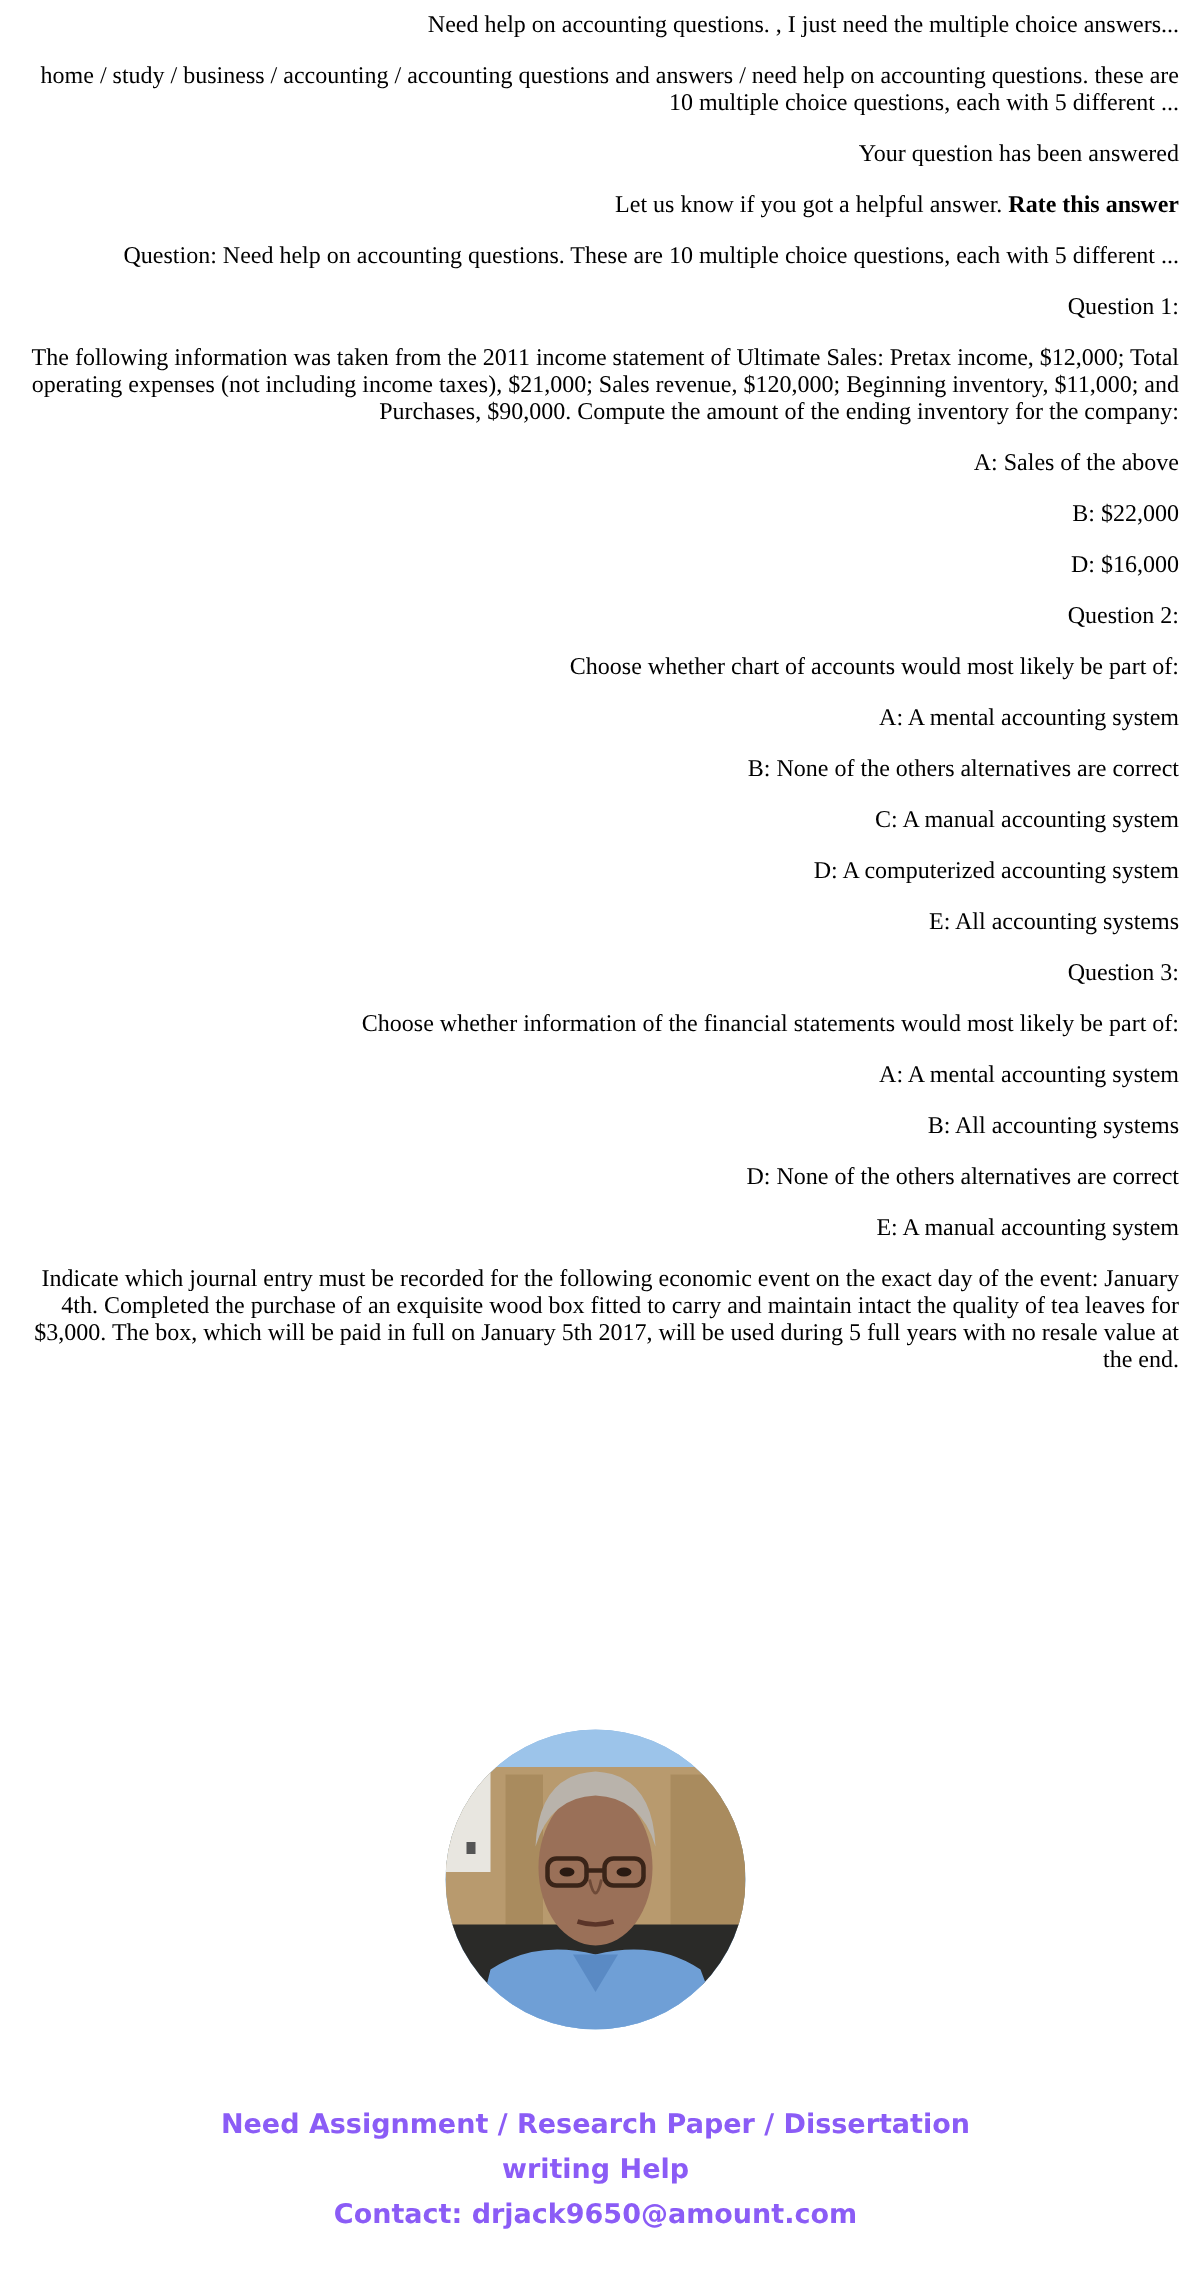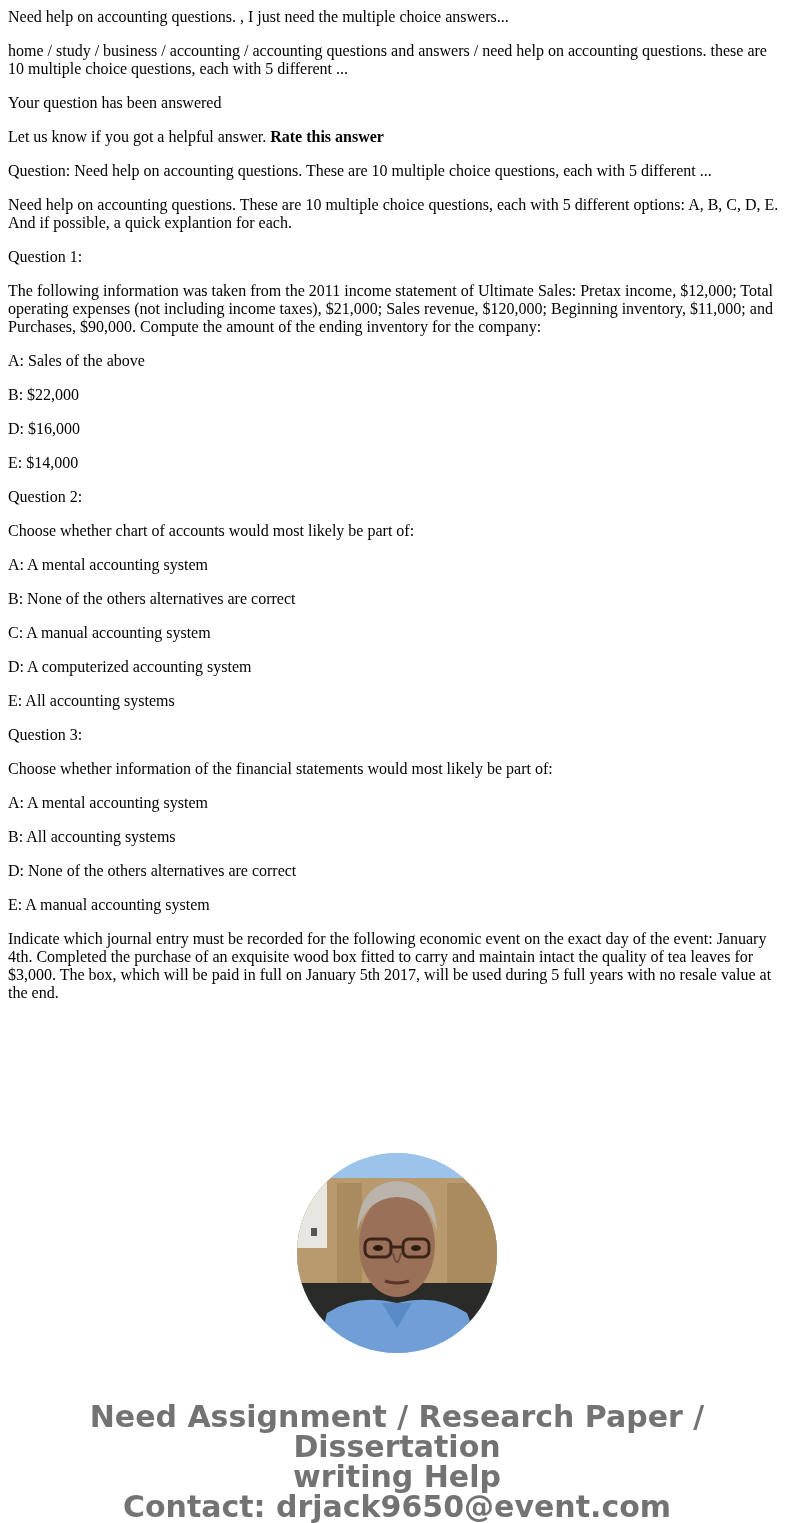--- a/index.html
+++ b/index.html
@@ -14,62 +14,60 @@
       color: #000000;
     }
     .doc {
       position: absolute;
       left: 8px;
       top: 0;
       width: 778px;
       height: 1122px;
       overflow: hidden;
     }
-    .doc p { margin: 16px 0; }
+    .doc p { margin: 16px 0; text-align: right; }
     .doc p:first-child { margin-top: 8px; }
     .doc b { font-weight: bold; }
     .avatar {
       position: absolute;
       left: 297px; top: 1153px;
       width: 200px; height: 200px;
       border-radius: 50%;
       overflow: hidden;
       background: #8cb6e0;
     }
     .avatar svg { display: block; }
     .promo {
       position: absolute;
       left: 0; top: 1402px;
       width: 794px;
       text-align: center;
       font-family: "DejaVu Sans", sans-serif;
       font-weight: bold;
-      font-size: 30px;
+      font-size: 18px;
       line-height: 30px;
-      color: #737373;
+      color: #8b5cf6;
     }
     .promo div { margin: 0; }
   </style>
 </head>
 <body>
 
 <div class="doc">
   <p>Need help on accounting questions. , I just need the multiple choice answers...</p>
   <p>home / study / business / accounting / accounting questions and answers / need help on accounting questions. these are 10 multiple choice questions, each with 5 different ...</p>
   <p>Your question has been answered</p>
   <p><span>Let us know if you got a helpful answer. </span><b>Rate this answer</b></p>
   <p>Question: Need help on accounting questions. These are 10 multiple choice questions, each with 5 different ...</p>
-  <p>Need help on accounting questions. These are 10 multiple choice questions, each with 5 different options: A, B, C, D, E. And if possible, a quick explantion for each.</p>
 
   <p>Question 1:</p>
   <p>The following information was taken from the 2011 income statement of Ultimate Sales: Pretax income, $12,000; Total operating expenses (not including income taxes), $21,000; Sales revenue, $120,000; Beginning inventory, $11,000; and Purchases, $90,000. Compute the amount of the ending inventory for the company:</p>
   <p>A: Sales of the above</p>
   <p>B: $22,000</p>
   <p>D: $16,000</p>
-  <p>E: $14,000</p>
 
   <p>Question 2:</p>
   <p>Choose whether chart of accounts would most likely be part of:</p>
   <p>A: A mental accounting system</p>
   <p>B: None of the others alternatives are correct</p>
   <p>C: A manual accounting system</p>
   <p>D: A computerized accounting system</p>
   <p>E: All accounting systems</p>
 
   <p>Question 3:</p>
@@ -101,14 +99,14 @@
     <ellipse cx="81" cy="95" rx="5" ry="3" fill="#2a1a12"></ellipse>
     <ellipse cx="119" cy="95" rx="5" ry="3" fill="#2a1a12"></ellipse>
     <path d="M96 100 Q100 118 104 100" fill="none" stroke="#6e4a38" stroke-width="2"></path>
     <path d="M88 128 Q100 132 112 128" fill="none" stroke="#5a3428" stroke-width="3"></path>
   </svg>
 </div>
 
 <div class="promo">
   <div>Need Assignment / Research Paper / Dissertation</div>
   <div>writing Help</div>
-  <div>Contact: drjack9650@event.com</div>
+  <div>Contact: drjack9650@amount.com</div>
 </div>
 
 </body></html>

